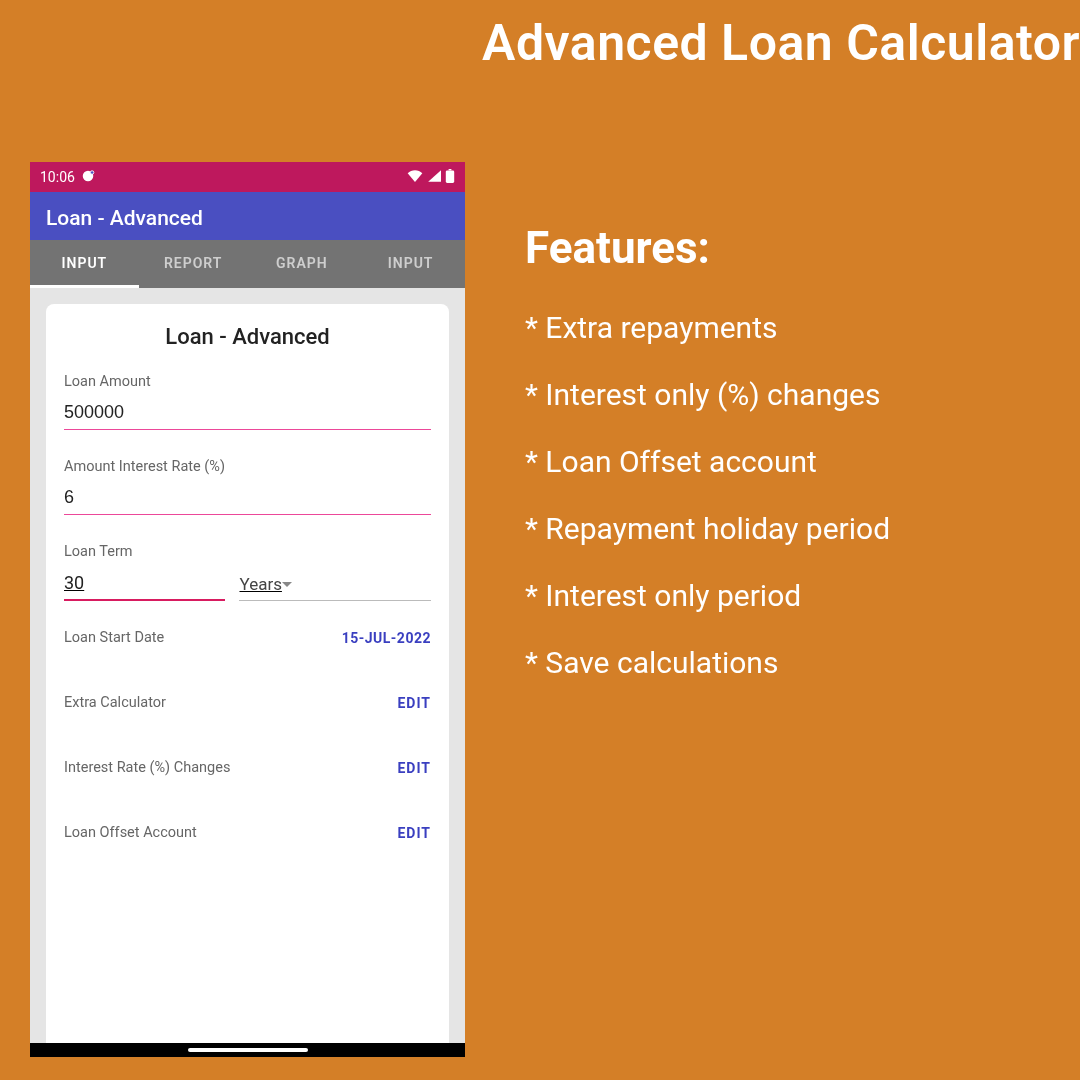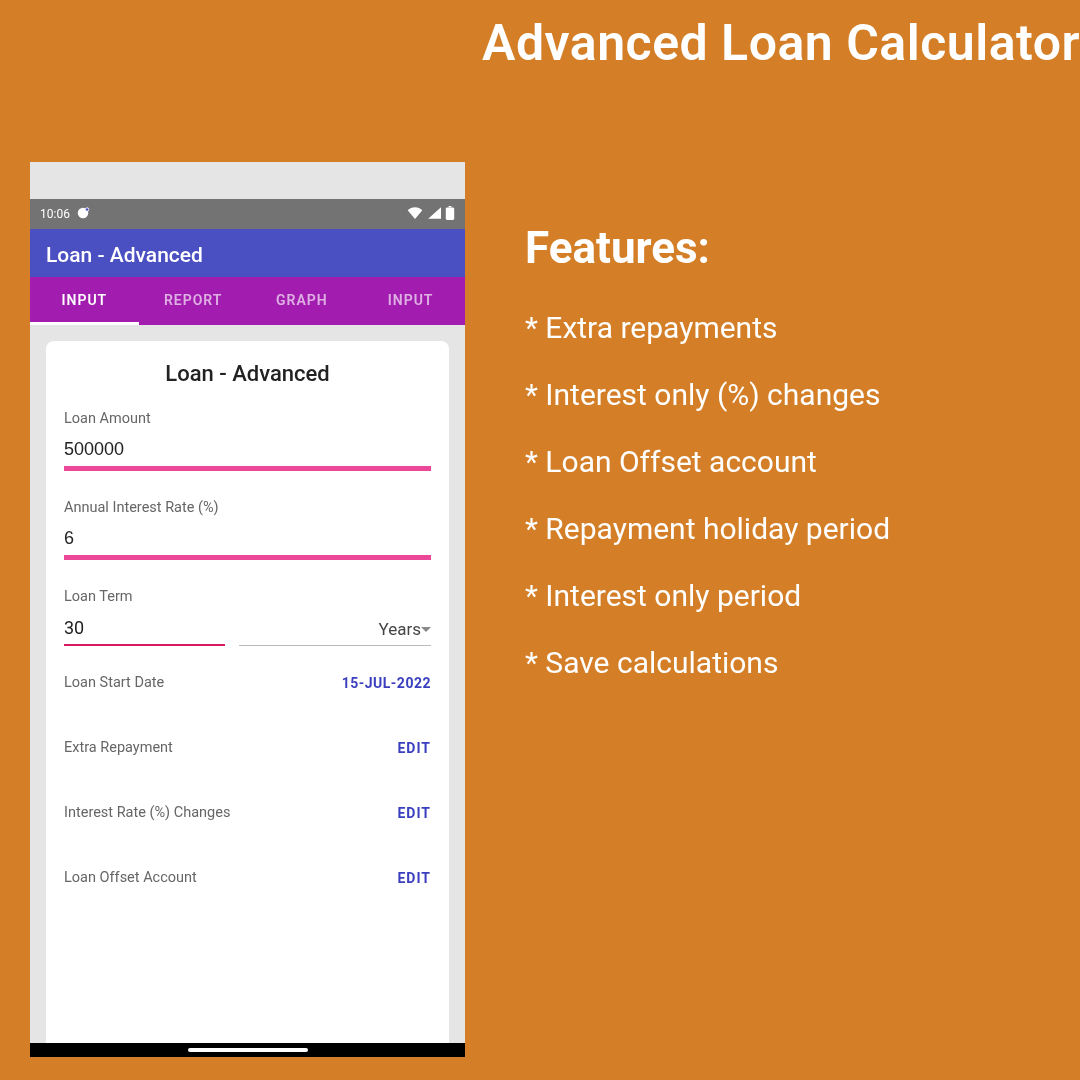--- a/index.html
+++ b/index.html
@@ -26,43 +26,42 @@
   }
   .phone {
     width: 435px;
     height: 895px;
     background: #e5e5e5;
     position: relative;
     overflow: hidden;
     flex-shrink: 0;
   }
   .status-bar {
-    background: #737373;
+    background: #be185d;
     height: 30px;
     display: flex;
     align-items: center;
     justify-content: space-between;
     padding: 0 10px;
     color: #fff;
-    font-size: 12px;
-    margin-top: 37px;
+    font-size: 14px;
   }
   .status-left { display: flex; align-items: center; gap: 6px; }
   .status-right { display: flex; align-items: center; gap: 4px; }
   .app-bar {
     background: #4a4fc1;
     padding: 14px 16px 10px 16px;
   }
   .app-bar-title {
     color: #fff;
     font-size: 21px;
     font-weight: 500;
   }
   .tabs {
-    background: #a21caf;
+    background: #737373;
     display: flex;
     height: 48px;
   }
   .tab {
     flex: 1;
     display: flex;
     align-items: center;
     justify-content: center;
     color: rgba(255,255,255,0.65);
     font-size: 14px;
@@ -90,48 +89,49 @@
     margin-bottom: 24px;
   }
   .field-label {
     font-size: 14.5px;
     color: #666;
     margin-bottom: 8px;
   }
   .field-input {
     width: 100%;
     border: none;
-    border-bottom: 5px solid #ec4899;
+    border-bottom: 1px solid #ec4899;
     font-size: 18px;
     padding: 4px 0 6px 0;
     outline: none;
     color: #222;
     background: transparent;
   }
   .field-group { margin-bottom: 28px; }
   .term-row {
     display: flex;
     gap: 14px;
     align-items: flex-end;
+    text-decoration: underline;
   }
   .term-number {
     flex: 0 0 44%;
     border-bottom: 2px solid #d81b60;
     font-size: 18px;
     padding: 4px 0 6px 0;
     color: #222;
   }
   .term-unit {
     flex: 1;
     border-bottom: 1px solid #bbb;
     font-size: 17px;
     padding: 4px 0 6px 0;
     color: #444;
     display: flex;
-    justify-content: flex-end;
+    justify-content: flex-start;
     align-items: center;
     cursor: pointer;
   }
   .dropdown-arrow {
     width: 0; height: 0;
     border-left: 5px solid transparent;
     border-right: 5px solid transparent;
     border-top: 5px solid #888;
   }
   .row-item {
@@ -241,42 +241,42 @@
 
     <div class="card">
       <div class="card-title">Loan - Advanced</div>
 
       <div class="field-group">
         <div class="field-label">Loan Amount</div>
         <input class="field-input" value="500000" style="">
       </div>
 
       <div class="field-group">
-        <div class="field-label">Annual Interest Rate (%)</div>
+        <div class="field-label">Amount Interest Rate (%)</div>
         <input class="field-input" value="6" style="">
       </div>
 
       <div class="field-group">
         <div class="field-label">Loan Term</div>
         <div class="term-row">
           <div class="term-number">30</div>
           <div class="term-unit">
             <span>Years</span>
             <span class="dropdown-arrow"></span>
           </div>
         </div>
       </div>
 
       <div class="row-item">
         <span class="row-label">Loan Start Date</span>
         <span class="row-value">15-JUL-2022</span>
       </div>
 
       <div class="row-item">
-        <span class="row-label">Extra Repayment</span>
+        <span class="row-label">Extra Calculator</span>
         <span class="edit-link">EDIT</span>
       </div>
 
       <div class="row-item">
         <span class="row-label">Interest Rate (%) Changes</span>
         <span class="edit-link">EDIT</span>
       </div>
 
       <div class="row-item">
         <span class="row-label">Loan Offset Account</span>

